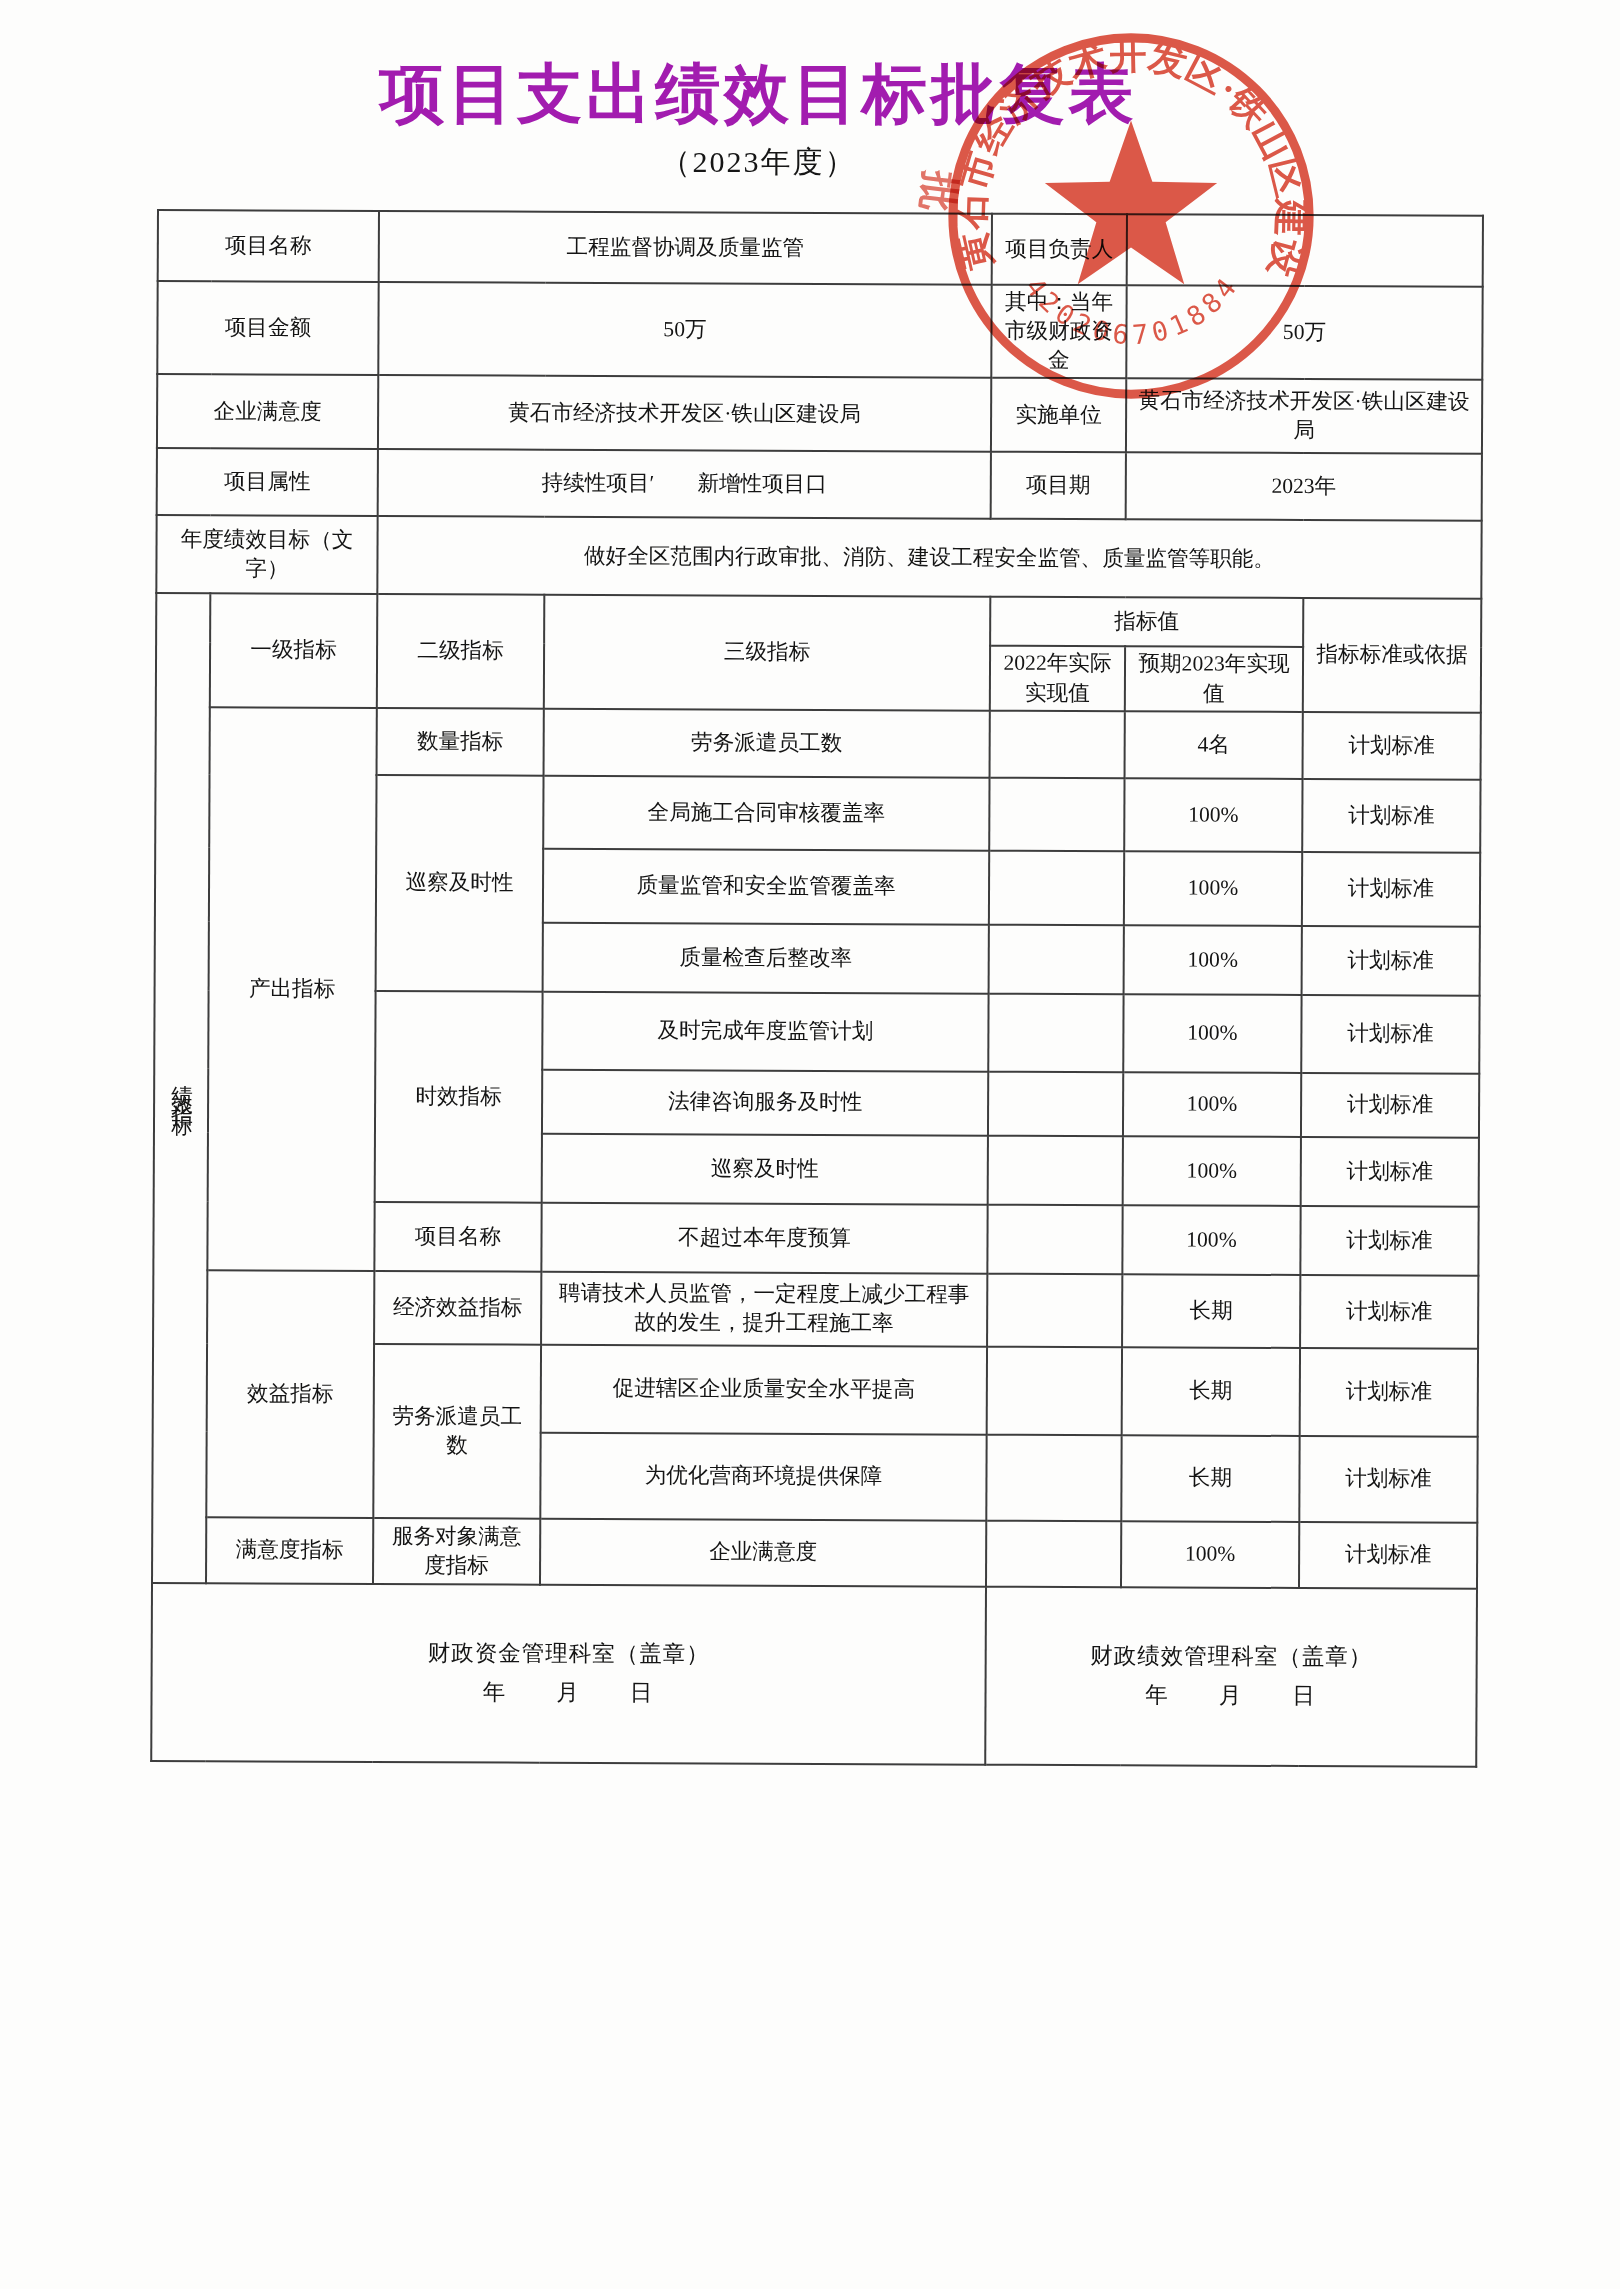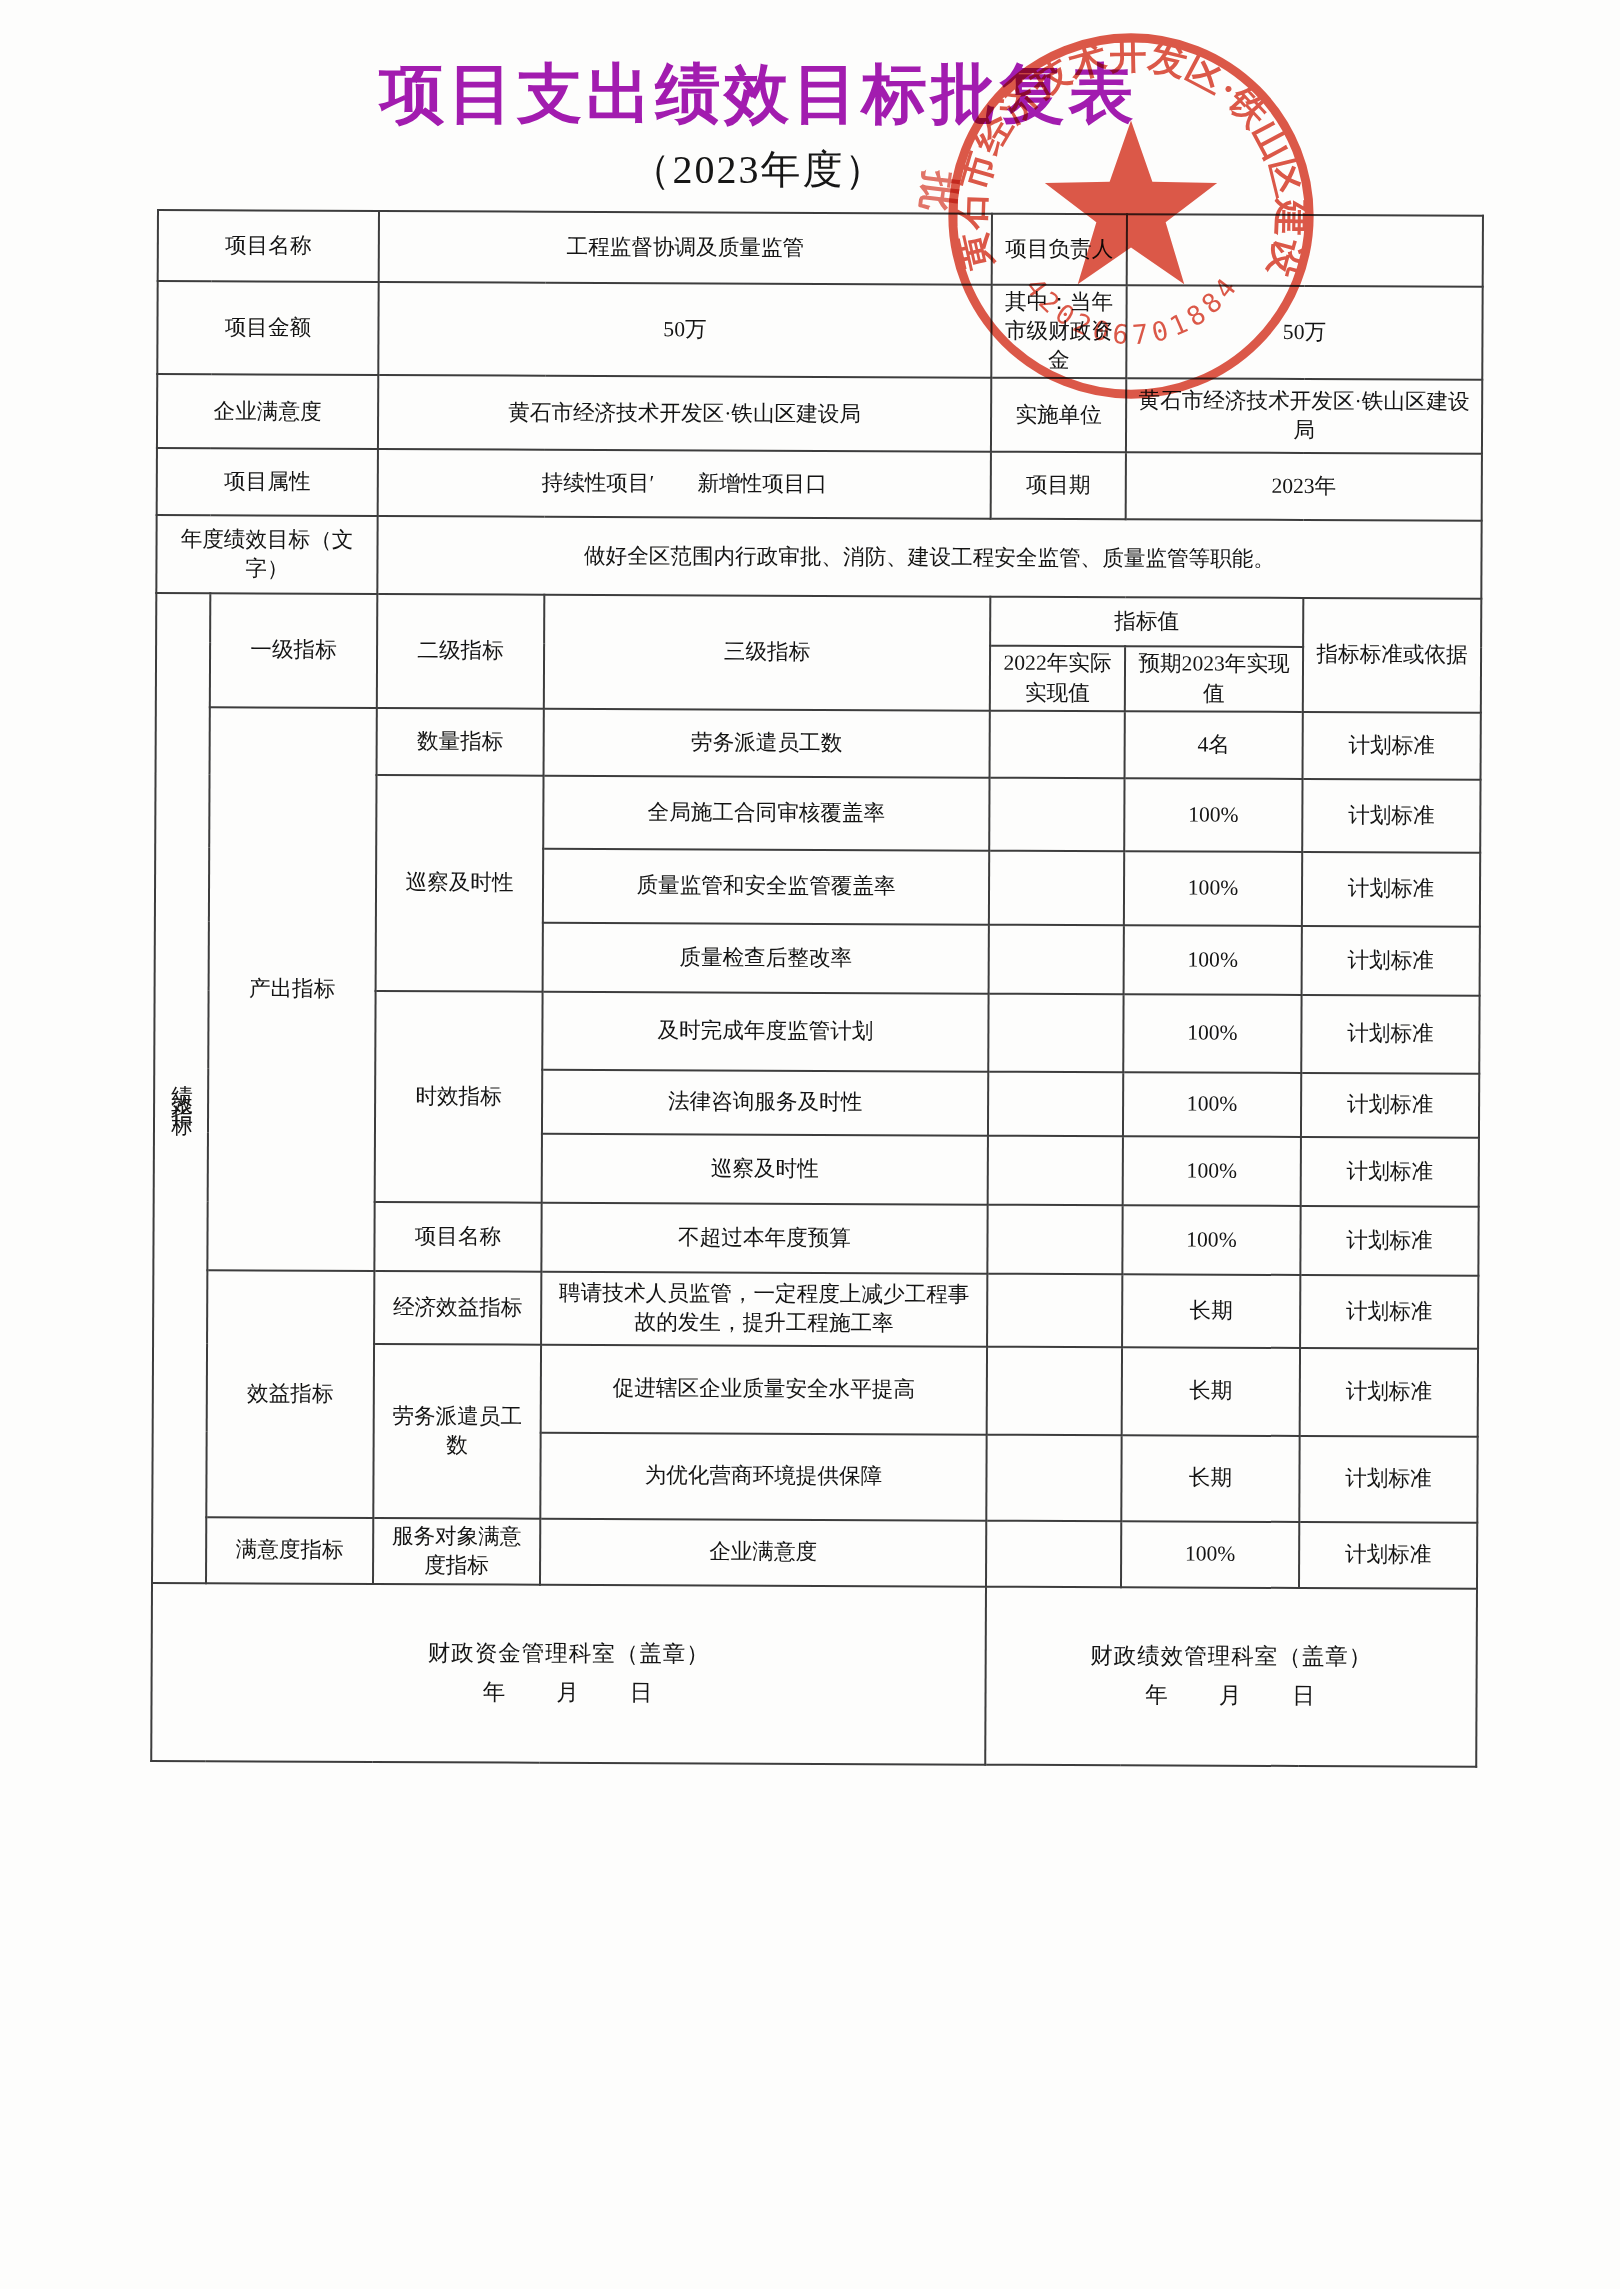--- a/index.html
+++ b/index.html
@@ -16,21 +16,21 @@
   
   .title-block{
     position:absolute;left:157px;top:57px;width:1325px;
     text-align:center;transform:translateX(-61px);
   }
   .doc-title{
     font-size:65px;font-weight:bold;letter-spacing:3.9px;
     color:#a21caf;line-height:1.15;font-family:Liberation Serif, serif;
   }
   .doc-subtitle{
-    font-size:40px;letter-spacing:2px;margin-top:9.8px;color:#161616;text-align:center;
+    font-size:30px;letter-spacing:2px;margin-top:9.8px;color:#161616;text-align:center;
   }
 
   
   .table-wrap{
     position:absolute;left:157px;top:209px;width:1325px;
     transform:rotate(0.25deg);transform-origin:top left;
   }
   table.form{
     border-collapse:collapse;table-layout:fixed;width:1325px;
     background:transparent;

